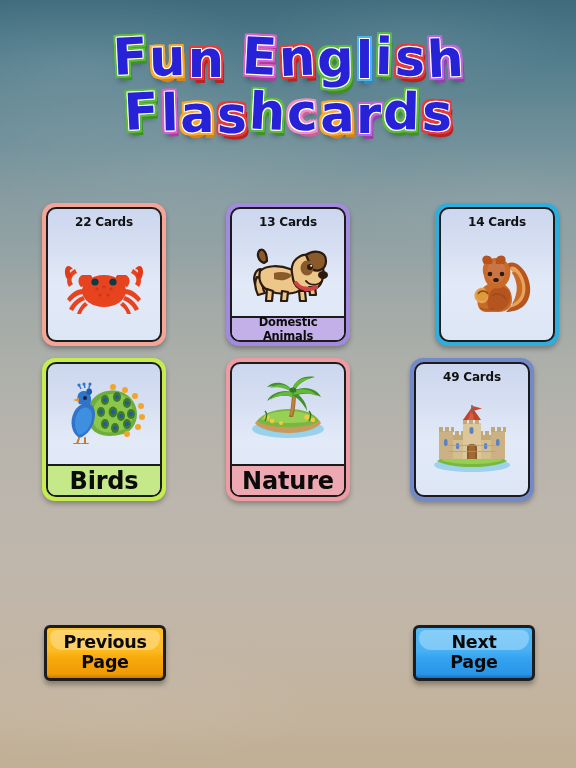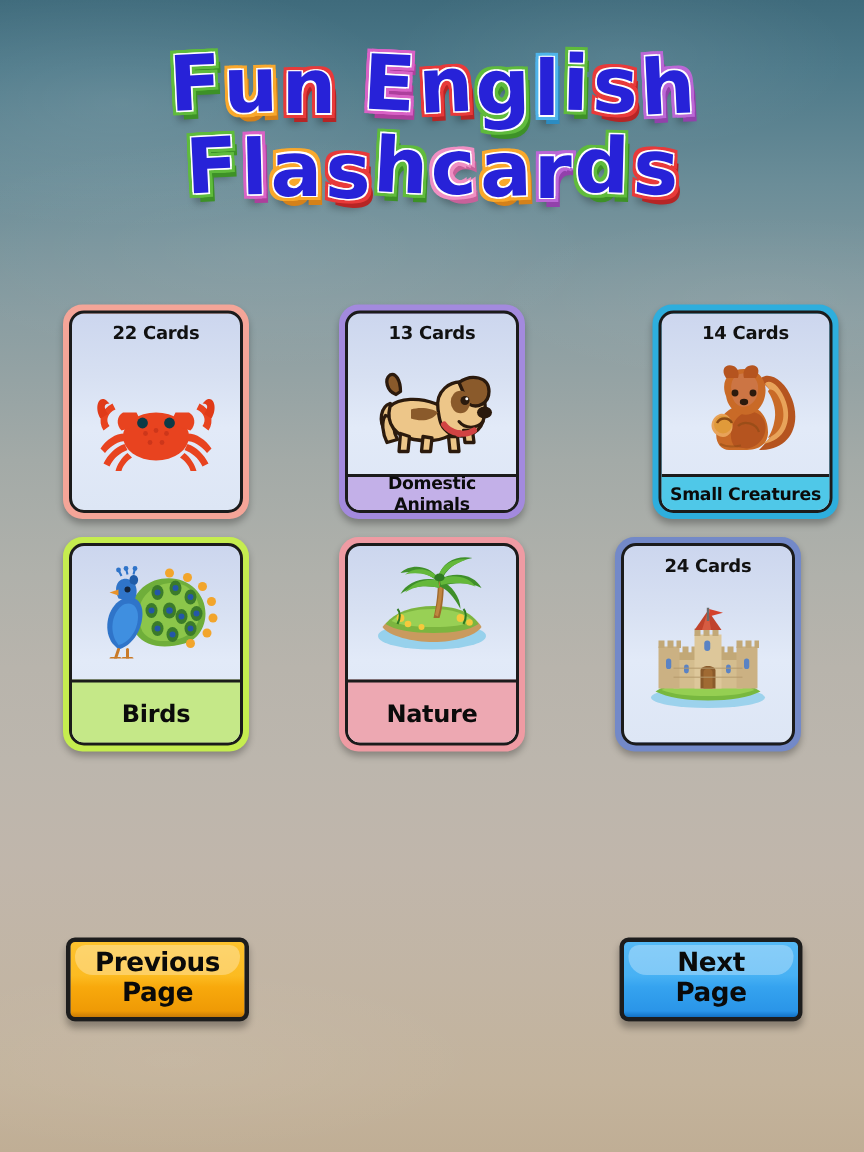--- a/index.html
+++ b/index.html
@@ -151,21 +151,21 @@
     border-top: 2px solid #1b1b1b;
     text-align: center;
     font-weight: bold;
     color: #0b0b0b;
     display: flex;
     align-items: center;
     justify-content: center;
     letter-spacing: -0.2px;
   }
   .card-footer.small { height: 24px; font-size: 11.5px; }
-  .card-footer.big   { height: 42px; font-size: 16px; }
+  .card-footer.big   { height: 31px; font-size: 24px; }
 
   
   .pagebtn {
     position: absolute;
     width: 122px; height: 56px;
     border-radius: 6px;
     border: 3px solid #1d1d1d;
     display: flex;
     flex-direction: column;
     align-items: center;
@@ -291,21 +291,20 @@
             <circle cx="32" cy="24" r="2.3" fill="#2b1a0d"></circle>
             <circle cx="44" cy="24" r="2.3" fill="#2b1a0d"></circle>
             <ellipse cx="38" cy="30" rx="2.8" ry="2.1" fill="#2b1a0d"></ellipse>
             <path d="M22 38 C16 40 14 48 20 52 C26 56 32 50 30 44 C29 40 26 37 22 38 Z" fill="#e8a35a"></path>
             <ellipse cx="24" cy="45" rx="6" ry="6" fill="#e09a3a"></ellipse>
             <path d="M20 44 C22 40 28 40 30 44" stroke="#8a4a14" stroke-width="1.6" fill="none"></path>
             <path d="M34 46 C38 42 46 44 48 50" stroke="#8a4a14" stroke-width="1.5" fill="none" opacity="0.6"></path>
             <path d="M22 58 C26 60 32 60 36 59" stroke="#8a4a14" stroke-width="1.5" fill="none" opacity="0.5"></path>
           </svg>
         </div>
-        <div class="card-footer small" style="background: rgb(79, 200, 232);">Small Creatures</div>
       </div>
     </div>
 
     <div class="card" id="card-3" style="background: rgb(197, 237, 79);">
       <div class="card-inner">
         <div class="card-art">
           <svg width="86" height="62" viewBox="0 0 86 62">
             <g>
               <path d="M30 46 C22 34 26 16 42 10 C60 4 76 16 76 32 C76 42 70 50 62 52 C48 56 36 54 30 46 Z" fill="#6fae3a"></path>
               <path d="M34 44 C28 32 32 18 46 13 C62 8 72 18 72 32 C72 40 66 47 58 49 C46 52 38 50 34 44 Z" fill="#8cc64a"></path>
@@ -407,21 +406,21 @@
                 <path d="M64 50 C66 46 66 42 64 40"></path>
             </g>
           </svg>
         </div>
         <div class="card-footer big" style="background: rgb(237, 168, 178); margin-top: 16px;">Nature</div>
       </div>
     </div>
 
     <div class="card" id="card-5" style="background: rgb(115, 137, 200);">
       <div class="card-inner">
-        <div class="card-count">24 Cards</div>
+        <div class="card-count">49 Cards</div>
         <div class="card-art">
           <svg width="90" height="68" viewBox="0 0 90 68">
             <ellipse cx="45" cy="60" rx="38" ry="7" fill="#7fc9e8" opacity="0.7"></ellipse>
             <path d="M10 56 C18 50 30 48 45 48 C60 48 72 50 80 56 C72 60 60 62 45 62 C30 62 18 60 10 56 Z" fill="#78b83f"></path>
             <path d="M14 55 C22 50 32 49 45 49 C58 49 68 50 76 55 C68 58 58 59 45 59 C32 59 22 58 14 55 Z" fill="#95cf52"></path>
 
             <rect x="22" y="30" width="46" height="24" fill="#d4bd8e"></rect>
             <rect x="22" y="30" width="46" height="5" fill="#c2a877"></rect>
 
             <rect x="12" y="26" width="14" height="28" fill="#cbb183"></rect>

